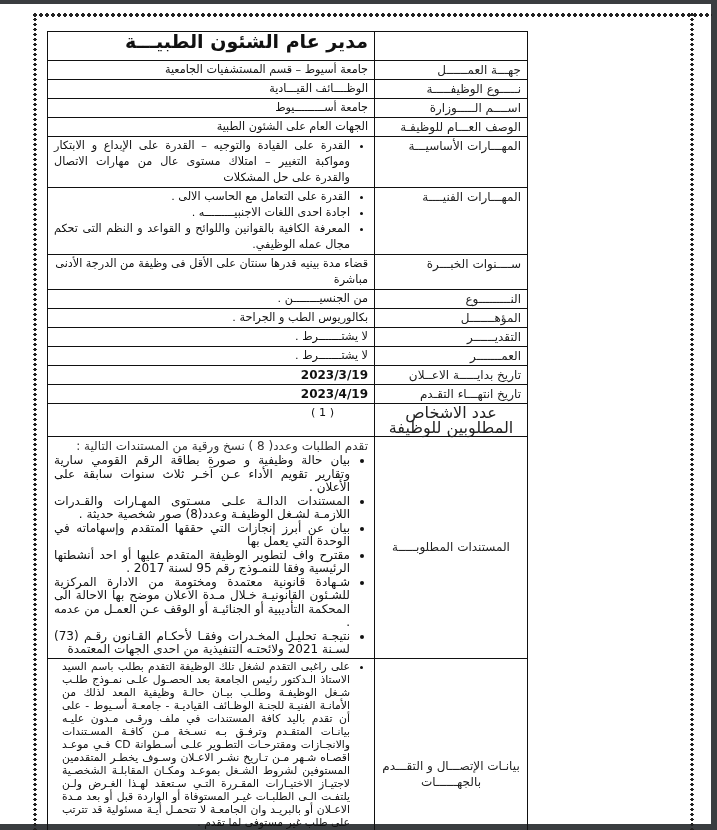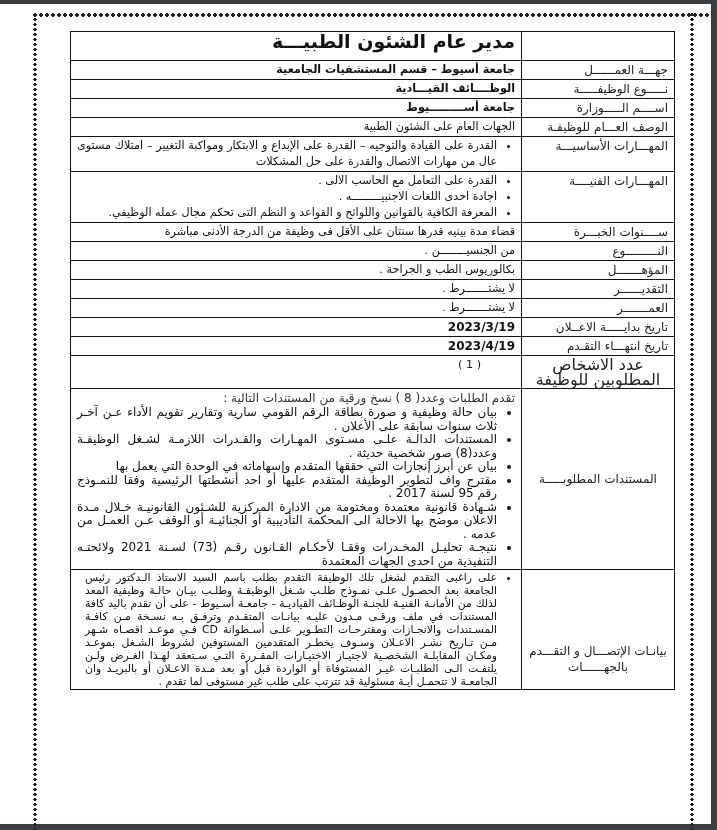--- a/index.html
+++ b/index.html
@@ -22,32 +22,32 @@
     position: absolute; left: 32px; top: 8px; width: 6px; height: 822px;
     background-image: radial-gradient(circle, #222 1.6px, transparent 1.8px);
     background-size: 6px 5px;
   }
   .border-right {
     position: absolute; left: 689px; top: 8px; width: 6px; height: 822px;
     background-image: radial-gradient(circle, #222 1.6px, transparent 1.8px);
     background-size: 6px 5px;
   }
   table.form {
-    position: absolute; left: 70px; top: 27px; width: 605px;
+    position: absolute; left: 47px; top: 27px; width: 481px;
     border-collapse: collapse; direction: rtl; table-layout: fixed;
     font-size: 11.2px; color: #111; padding-left: 47px;
   }
   table.form td {
     border: 1.5px solid #111; vertical-align: top; padding: 1px 6px 1px 6px;
     line-height: 16px;
   }
   td.label { width: 140px; font-size: 12px; color: #222; padding-top: 4px; border-radius: 7px; }
   td.label.mid { vertical-align: middle; text-align: center; }
   td.title-cell { font-size: 19px; font-weight: bold; padding: 4px 12px; height: 26px; }
-  .bold { font-weight: bold; }
+  .bold { font-weight: normal; }
   ul { margin: 0; padding: 0 18px 0 0; }
   ul li { margin: 0; text-align: justify; }
   .intro { font-size: 12px; color: #333; }
   .docs li { font-size: 12px; line-height: 13.5px; }
   .contact li { font-size: 10.8px; line-height: 13px; margin-left: 8px; }
   .date { font-weight: bold; font-size: 12px; }
 </style>
 </head>
 <body>
 

